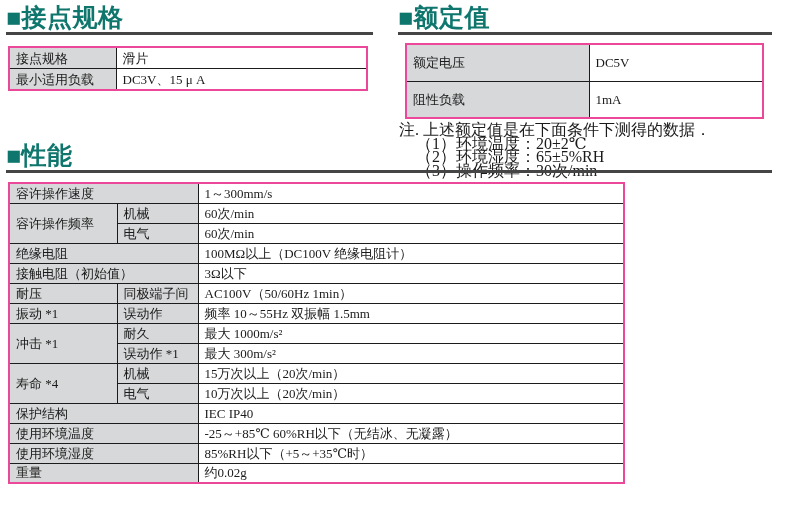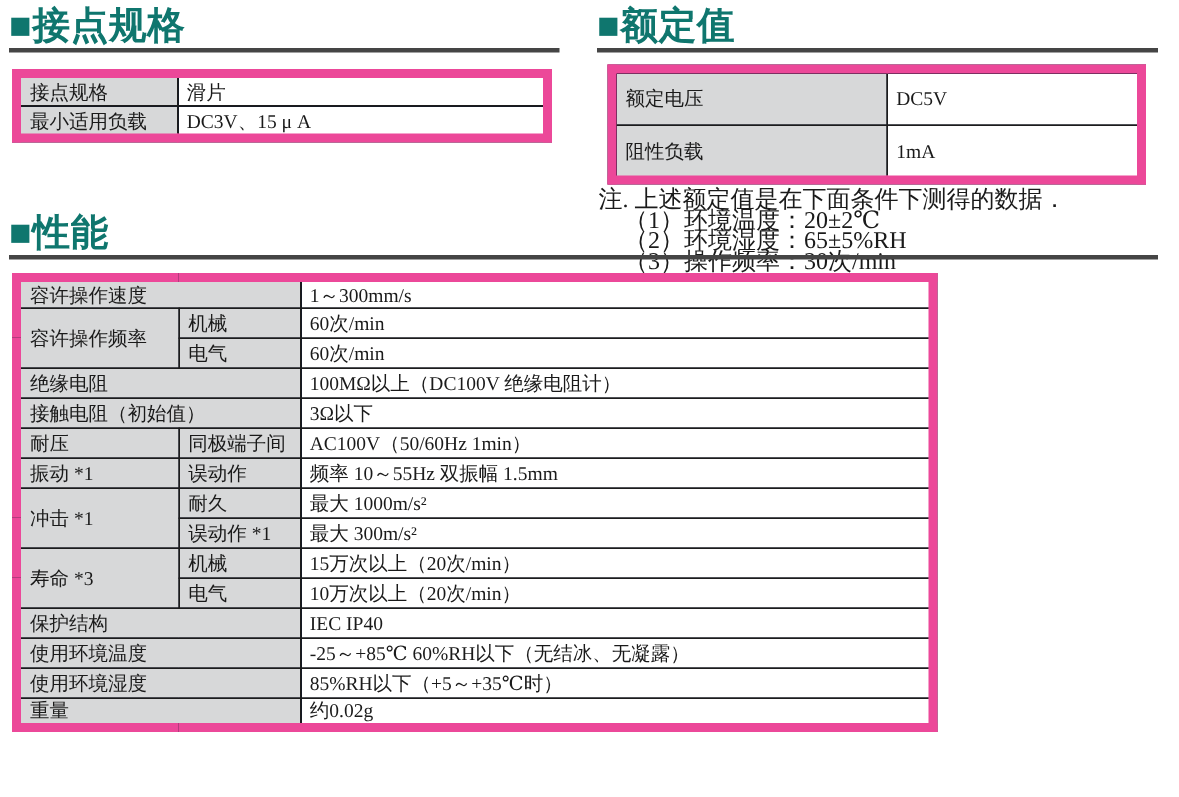--- a/index.html
+++ b/index.html
@@ -17,22 +17,22 @@
 
   h2.sec-title {
     margin:0; padding:0 0 4px 0;
     font-family:"Liberation Sans","DejaVu Sans",sans-serif;
     font-weight:bold; font-size:25px; line-height:22px; letter-spacing:0.5px;
     color:#0f766e;
     border-bottom:3px solid #454545;
   }
 
   table.spec {
-    border-collapse:collapse; background:#0f172a;
-    border:6px solid #ec4899;
+    border-collapse:collapse; background:#f9a8d4;
+    border:2px solid #ec4899;
     table-layout:fixed;
   }
   table.spec td {
     border:1px solid #1c1c1c;
     font-size:13px; line-height:15px;
     padding:0 6px; vertical-align:middle;
     overflow:hidden; white-space:nowrap;
   }
   td.lbl { background:#d7d8d9; }
   td.val { padding:0 8px; background:#ffffff; }
@@ -146,21 +146,21 @@
       <tr>
         <td class="lbl" rowspan="2">冲击 *1</td>
         <td class="lbl">耐久</td>
         <td class="val">最大 1000m/s²</td>
       </tr>
       <tr>
         <td class="lbl">误动作 *1</td>
         <td class="val">最大 300m/s²</td>
       </tr>
       <tr>
-        <td class="lbl" rowspan="2">寿命 *3</td>
+        <td class="lbl" rowspan="2">寿命 *4</td>
         <td class="lbl">机械</td>
         <td class="val">15万次以上（20次/min）</td>
       </tr>
       <tr>
         <td class="lbl">电气</td>
         <td class="val">10万次以上（20次/min）</td>
       </tr>
       <tr>
         <td class="lbl" colspan="2">保护结构</td>
         <td class="val">IEC IP40</td>

